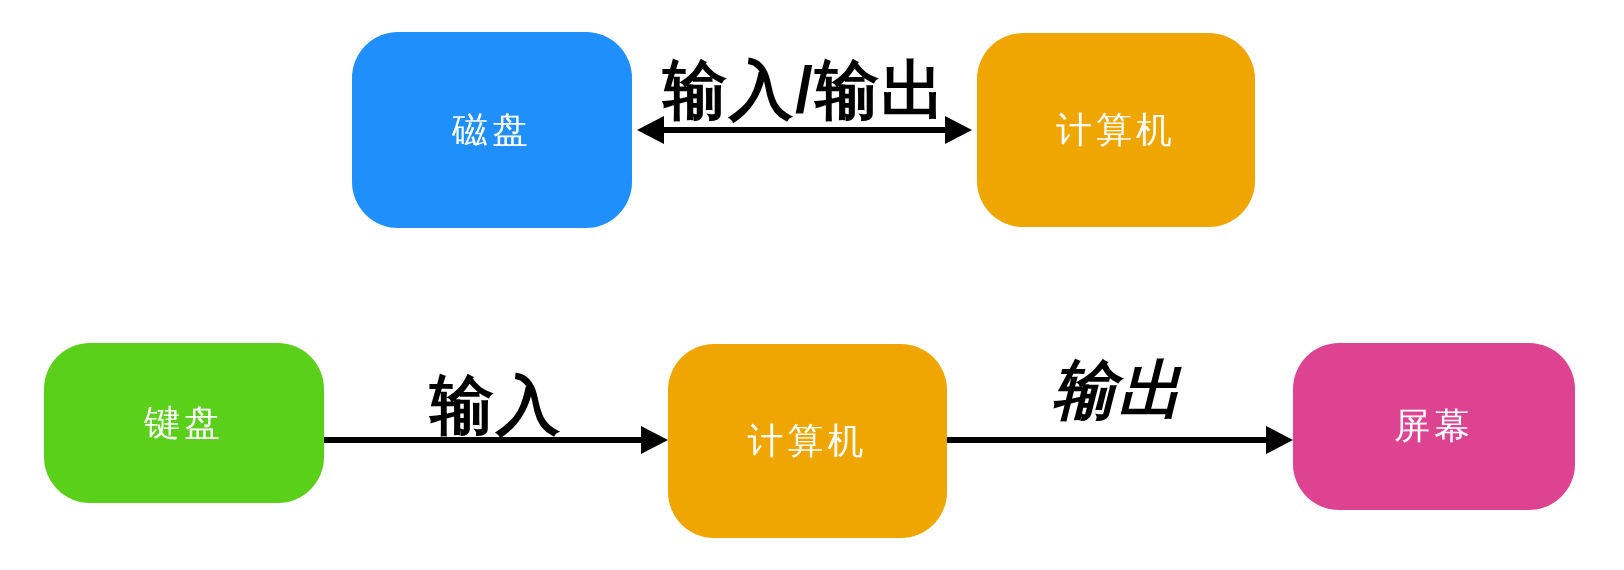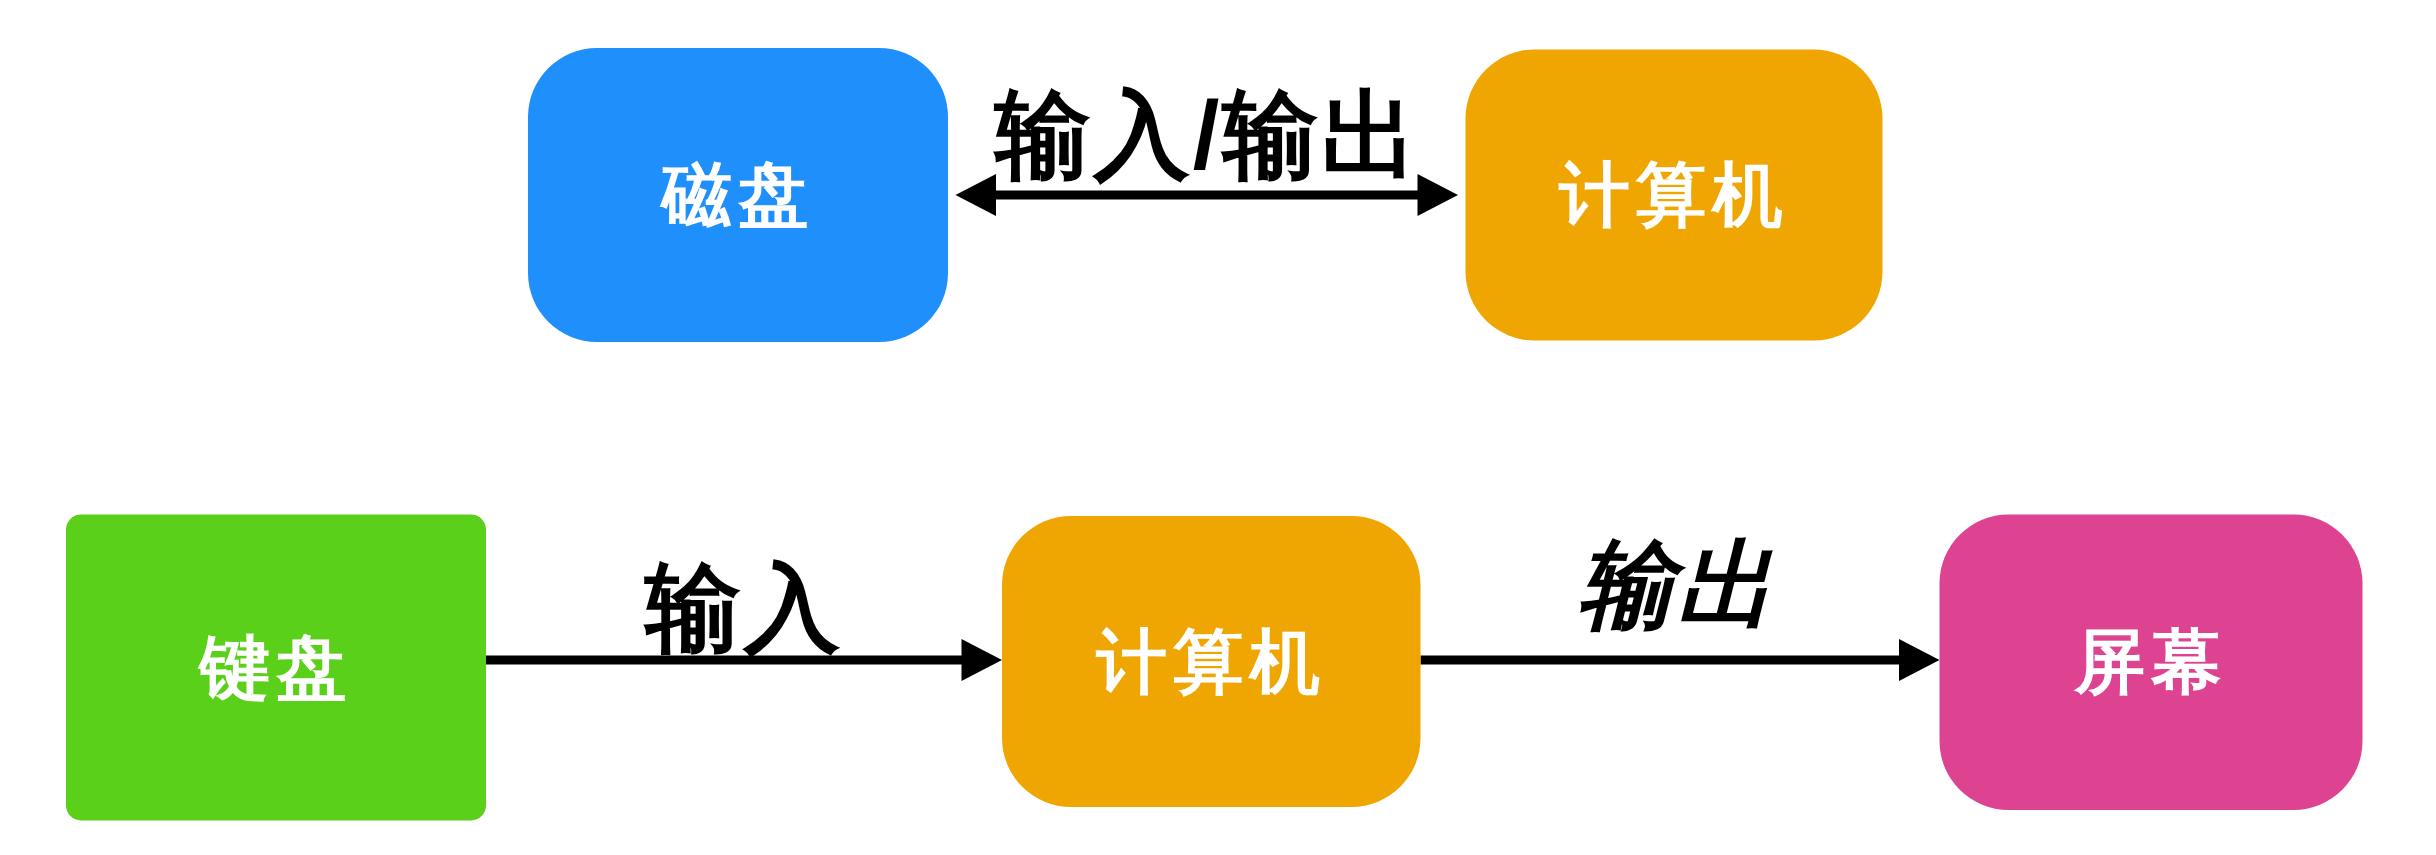--- a/index.html
+++ b/index.html
@@ -31,30 +31,30 @@
   }
   .node {
     position: absolute;
     border-radius: 46px;
     display: flex;
     align-items: center;
     justify-content: center;
   }
   .node span {
     color: var(--box-text);
-    font-size: 47px;
-    font-weight: 700;
+    font-size: 36px;
+    font-weight: 400;
     letter-spacing: 4px;
     white-space: nowrap;
   }
   .node-disk          { left: 352px;  top: 32px;  width: 280px; height: 196px; background: var(--disk-blue); }
   .node-computer-top  { left: 977px;  top: 33px;  width: 278px; height: 194px; background: var(--computer-orange); }
-  .node-keyboard      { left: 44px;   top: 343px; width: 280px; height: 204px; background: var(--keyboard-green); border-radius: 10px; }
+  .node-keyboard      { left: 44px;   top: 343px; width: 280px; height: 160px; background: var(--keyboard-green); }
   .node-computer-bot  { left: 668px;  top: 344px; width: 279px; height: 194px; background: var(--computer-orange); }
-  .node-screen        { left: 1293px; top: 343px; width: 282px; height: 197px; background: var(--screen-pink); }
+  .node-screen        { left: 1293px; top: 343px; width: 282px; height: 167px; background: var(--screen-pink); }
   .edge-label {
     position: absolute;
     transform: translateX(-50%);
     color: var(--label-black);
     font-size: 64px;
     font-weight: 700;
     letter-spacing: 2px;
     white-space: nowrap;
     line-height: 1;
     text-align: center;

